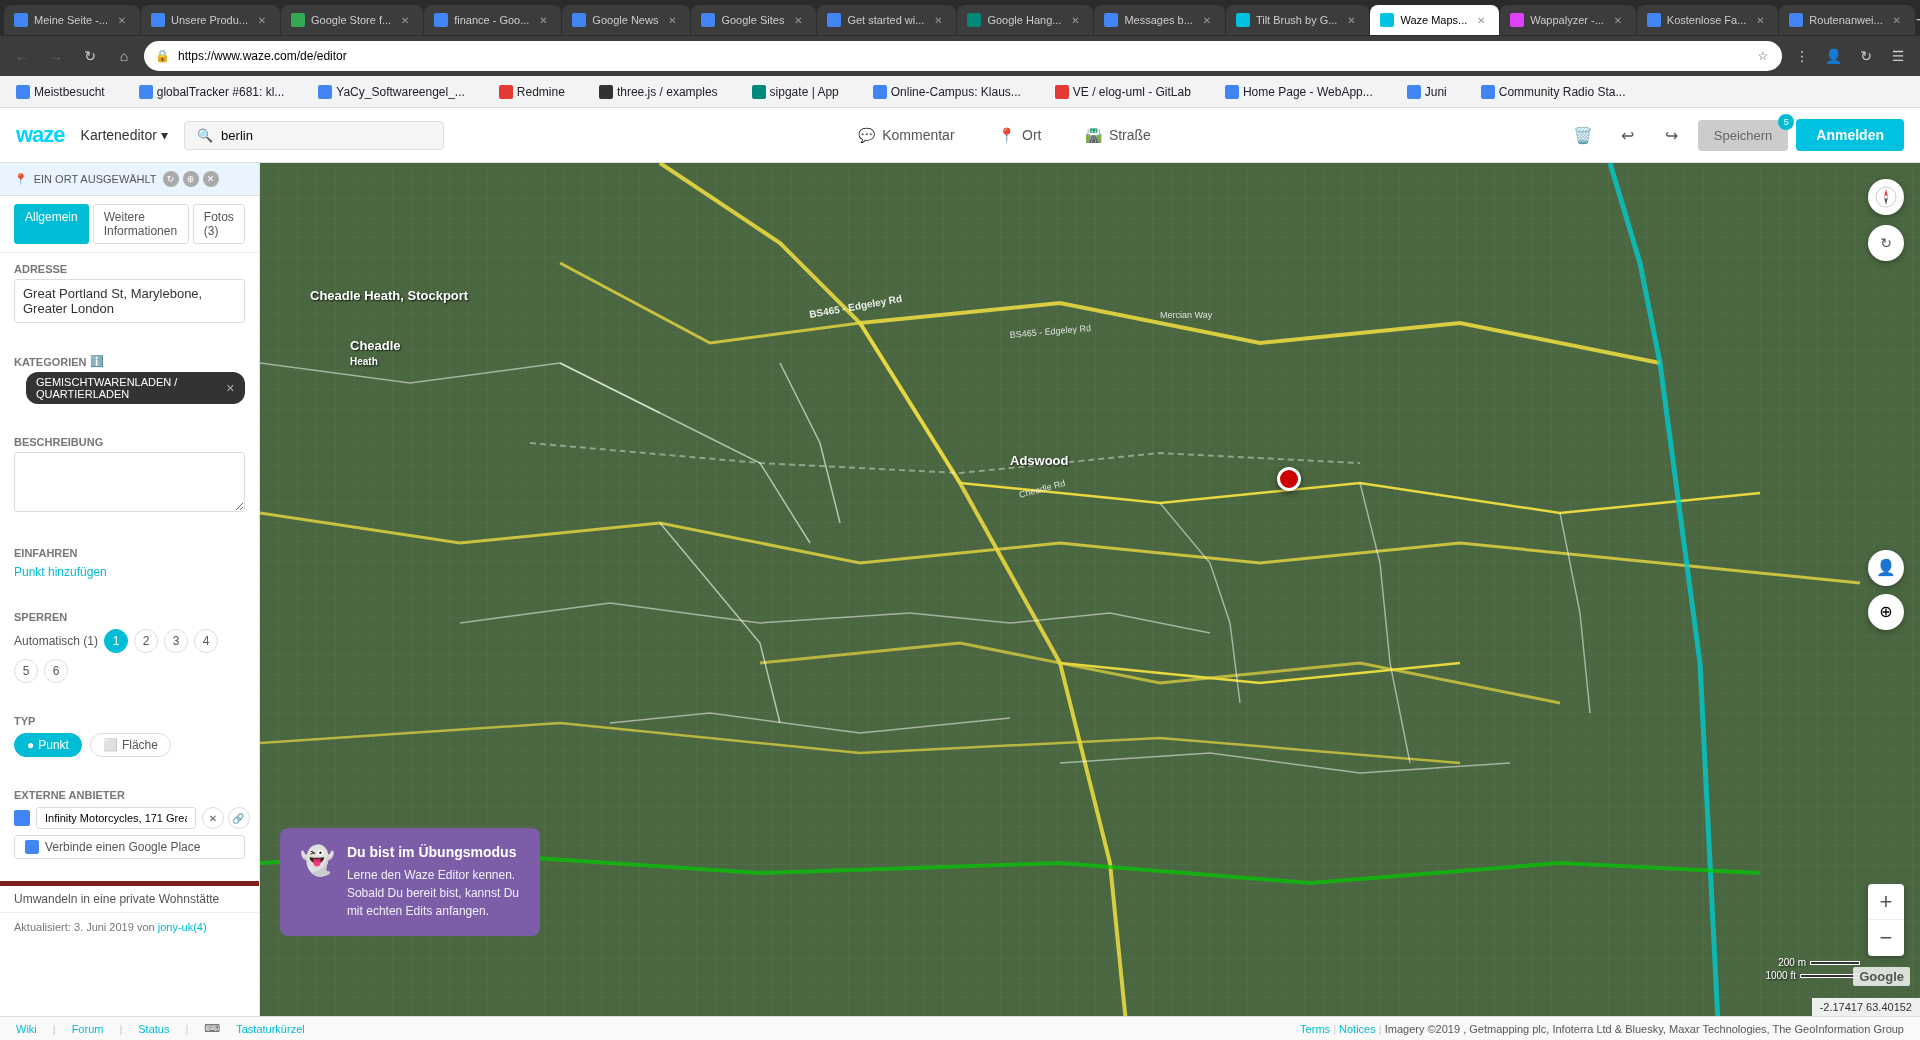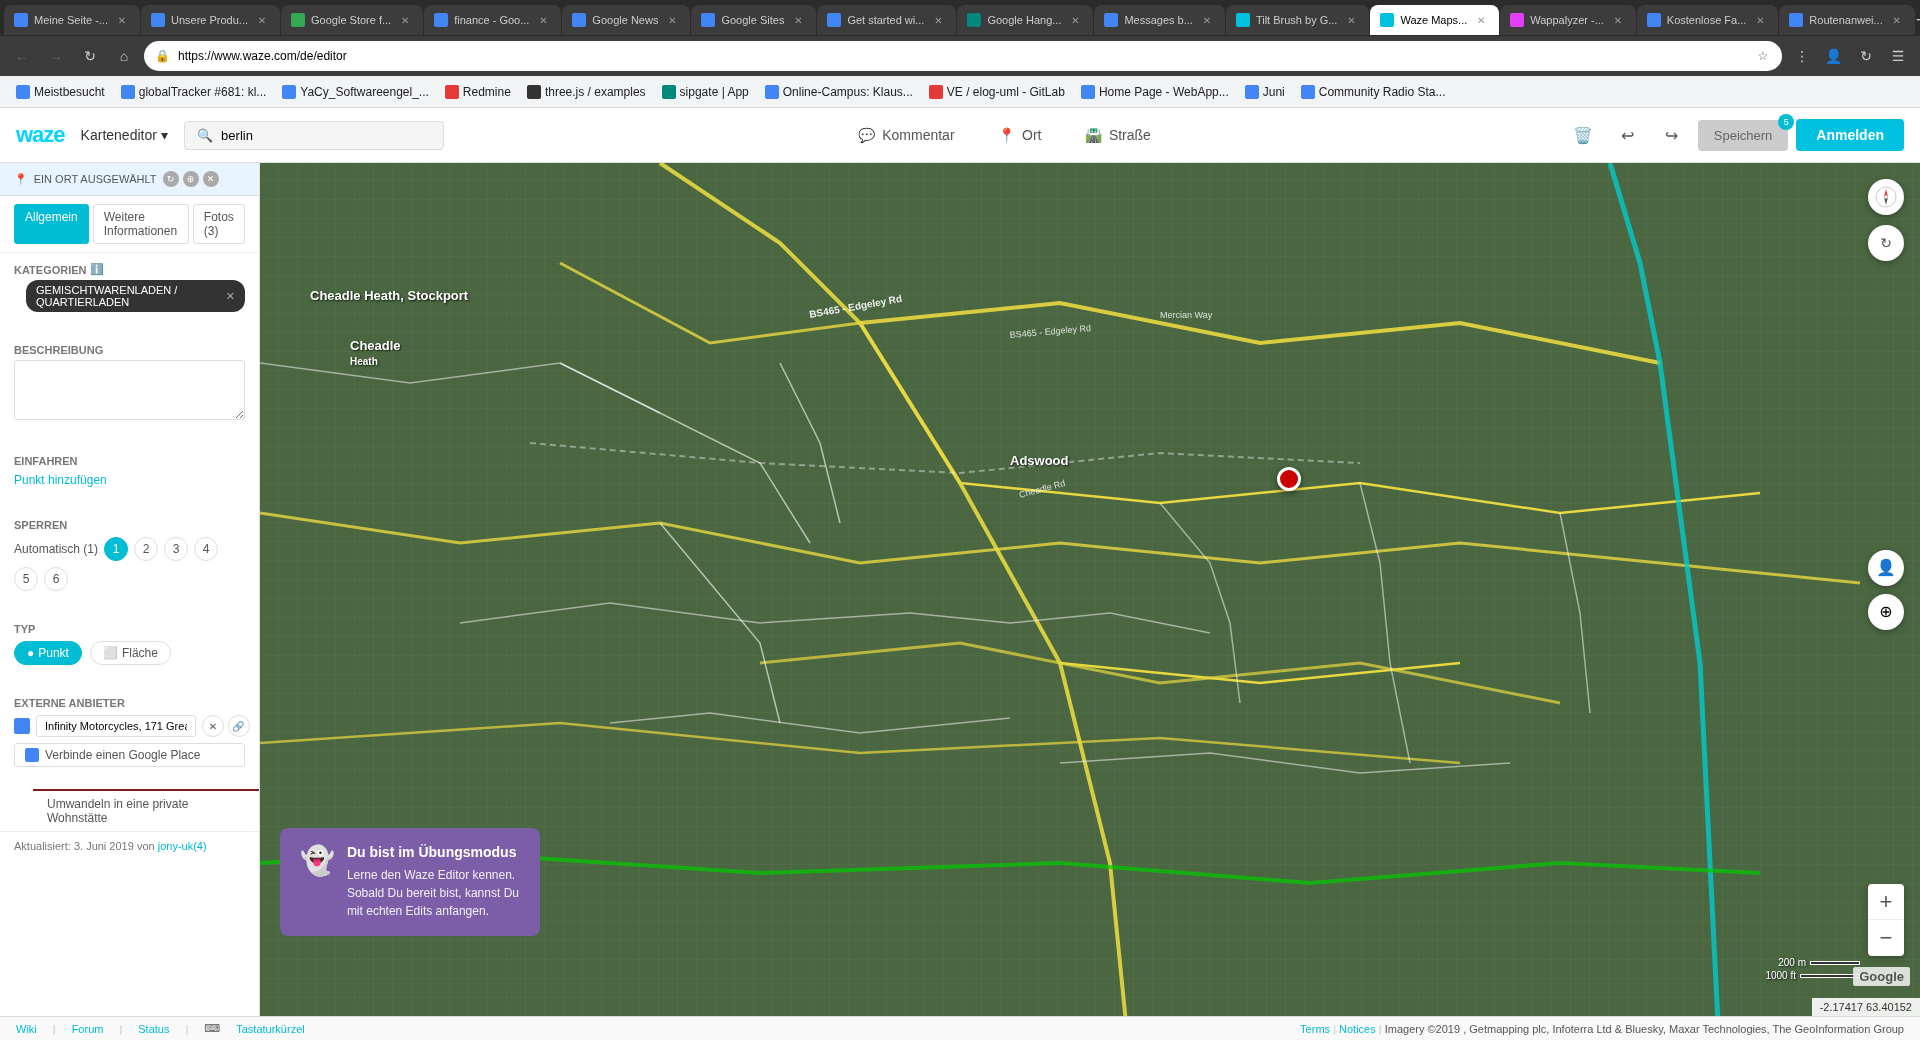--- a/index.html
+++ b/index.html
@@ -17,21 +17,21 @@
     .address-bar-row { display: flex; align-items: center; background: #3c3c3c; height: 40px; padding: 4px 8px; gap: 6px; }
     .nav-btn { width: 28px; height: 28px; display: flex; align-items: center; justify-content: center; color: #ccc; cursor: pointer; border-radius: 50%; font-size: 14px; }
     .nav-btn.disabled { color: #666; cursor: default; }
     .address-bar { flex: 1; display: flex; align-items: center; background: #fff; border-radius: 20px; height: 30px; padding: 0 10px; gap: 6px; font-size: 12px; }
     .address-bar-url { flex: 1; color: #000; font-size: 12px; }
     .address-bar-icons { display: flex; gap: 4px; align-items: center; }
     .addr-icon { width: 18px; height: 18px; display: flex; align-items: center; justify-content: center; color: #666; font-size: 12px; cursor: pointer; }
     .browser-actions { display: flex; align-items: center; gap: 4px; }
     .br-action { width: 28px; height: 28px; display: flex; align-items: center; justify-content: center; color: #ccc; cursor: pointer; border-radius: 50%; font-size: 14px; }
 
-    .bookmarks-bar { display: flex; align-items: center; background: #f1f3f4; height: 32px; padding: 0 8px; gap: 0; border-bottom: 1px solid #dadce0; overflow: hidden; }
+    .bookmarks-bar { display: flex; align-items: center; background: #f1f3f4; height: 32px; padding: 0 8px; gap: 18px; border-bottom: 1px solid #dadce0; overflow: hidden; }
     .bookmark-item { display: flex; align-items: center; gap: 4px; padding: 4px 8px; border-radius: 4px; cursor: pointer; white-space: nowrap; font-size: 12px; color: #202124; }
     .bm-favicon { width: 14px; height: 14px; border-radius: 2px; flex-shrink: 0; }
 
     
     .app-container { display: flex; flex-direction: column; height: calc(1040px - 36px - 40px - 32px); }
 
     
     .waze-header { display: flex; align-items: center; background: #fff; height: 55px; border-bottom: 1px solid #e0e0e0; padding: 0 16px; gap: 16px; flex-shrink: 0; }
     .waze-logo { font-size: 22px; font-weight: bold; color: #00d4ff; letter-spacing: -1px; }
     .editor-label { font-size: 14px; color: #333; display: flex; align-items: center; gap: 4px; cursor: pointer; }
@@ -78,21 +78,21 @@
     .typ-row { display: flex; gap: 8px; align-items: center; }
     .typ-btn { display: flex; align-items: center; gap: 4px; padding: 4px 12px; border-radius: 16px; border: 1px solid #ddd; cursor: pointer; font-size: 12px; color: #555; }
     .typ-btn.active { background: #00bcd4; color: #fff; border-color: #00bcd4; }
 
     .ext-row { display: flex; align-items: center; gap: 6px; margin-bottom: 6px; }
     .ext-input { flex: 1; padding: 4px 8px; border: 1px solid #ddd; border-radius: 3px; font-size: 11px; }
     .ext-actions { display: flex; gap: 4px; }
     .ext-act-btn { width: 22px; height: 22px; border-radius: 50%; border: 1px solid #ddd; display: flex; align-items: center; justify-content: center; cursor: pointer; font-size: 10px; color: #555; }
     .google-place-btn { display: flex; align-items: center; gap: 6px; padding: 4px 10px; border: 1px solid #ddd; border-radius: 3px; cursor: pointer; font-size: 12px; color: #555; }
 
-    .private-section { color: #555; font-size: 12px; padding: 6px 14px; border-top: 2px solid #7f1d1d; margin-left: 33px; }
+    .private-section { color: #555; font-size: 12px; padding: 6px 14px; border-top: 5px solid #7f1d1d; }
 
     .meta-info { font-size: 11px; color: #777; padding: 6px 14px; line-height: 1.6; border-top: 1px solid #eee; }
     .meta-link { color: #00bcd4; cursor: pointer; }
 
     
     .map-container { flex: 1; position: relative; overflow: hidden; background: #4a7c59; }
     
     
     .map-satellite { 
       position: absolute; top: 0; left: 0; right: 0; bottom: 0;
@@ -328,20 +328,24 @@
           <div class="pi">✕</div>
         </div>
       </div>
 
       <div class="tabs-row">
         <div class="stab active">Allgemein</div>
         <div class="stab">Weitere Informationen</div>
         <div class="stab">Fotos (3)</div>
       </div>
 
+      <div class="sidebar-section field-section">
+        <div class="field-label">ADRESSE</div>
+        <div class="field-value">Great Portland St, Marylebone, Greater London</div>
+      </div>
 
 
       <div class="sidebar-section field-section">
         <div class="field-label">
           <span>KATEGORIEN</span>
           <span style="cursor:pointer;">ℹ️</span>
         </div>
         <div class="category-badge">
           <span>GEMISCHTWARENLADEN / QUARTIERLADEN</span>
           <span class="remove">✕</span>

